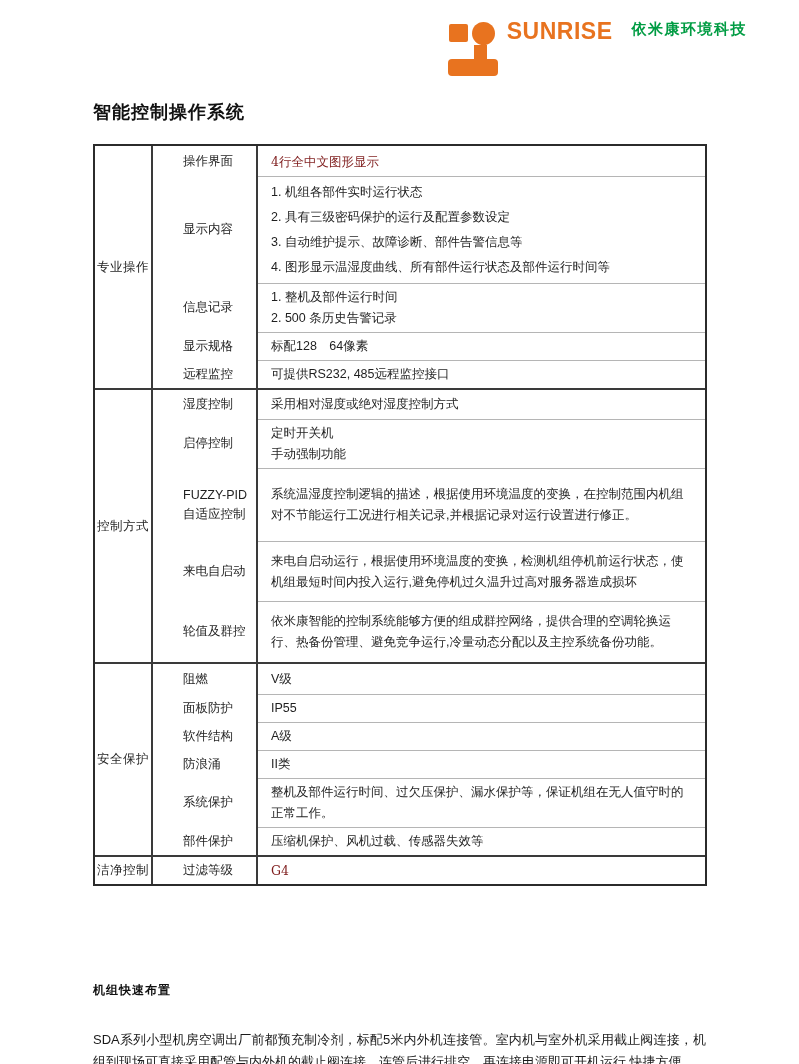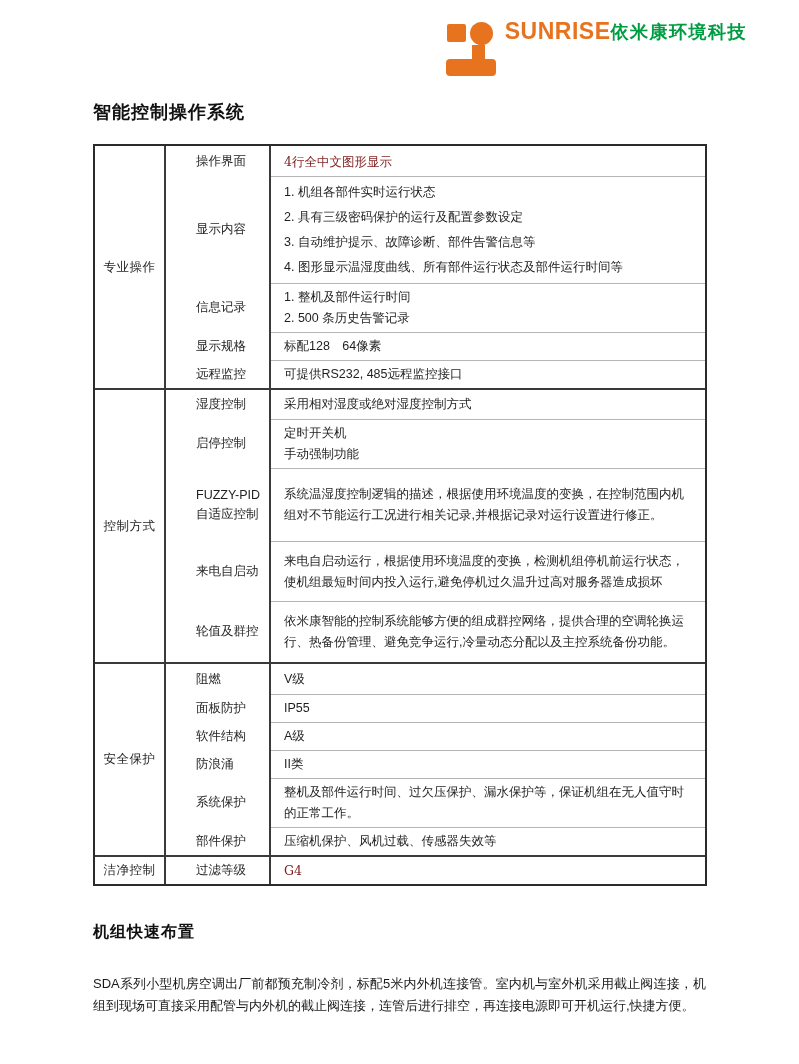--- a/index.html
+++ b/index.html
@@ -16,32 +16,32 @@
   
   .logo { position:absolute; top:14px; right:52px; display:flex; align-items:flex-start; }
   .logo-mark { position:relative; width:50px; height:62px; margin-right:9px; }
   .logo-mark .sq   { position:absolute; left:1px;  top:10px; width:19px; height:18px; border-radius:2px; }
   .logo-mark .ci   { position:absolute; left:24px; top:8px;  width:23px; height:23px; border-radius:50%; }
   .logo-mark .stub { position:absolute; left:26px; top:31px; width:13px; height:14px; }
   .logo-mark .base { position:absolute; left:0;    top:45px; width:50px; height:17px; border-radius:4px; }
   .logo-text { display:flex; flex-direction:row; margin-top:6px; }
   .brand { font-size:23px; font-weight:bold; letter-spacing:0.5px; line-height:22px; }
   .brand-rule { height:3px; margin:2px 0 3px 0; }
-  .company { font-size:18px; font-weight:bold; letter-spacing:1.5px; }
+  .company { font-size:15px; font-weight:bold; letter-spacing:1.5px;margin-left:19px; }
   
   .content { padding: 0 93px; }
   h1.doc-title { padding-top:100px; font-size:18px; font-weight:bold; letter-spacing:1px; color:#111; }
-  h2.doc-title2 { margin-top:36px; font-size:16px; font-weight:bold; letter-spacing:1px; color:#111; }
+  h2.doc-title2 { margin-top:96px; font-size:12px; font-weight:bold; letter-spacing:1px; color:#111; }
   p.body-par { margin-top:30px; font-size:13px; line-height:22px; text-align:justify; color:#1a1a1a; white-space:pre-line; }
   
   .spec-table { margin-top:20px; width:614px; border:2px solid #2b2b2b; }
   .t-section { display:flex; border-top:2px solid #3a3a3a; }
   .t-section:first-child { border-top:none; }
   .cat-cell {
-    width:71px; flex:none;
+    width:58px; flex:none;
     display:flex; align-items:center; justify-content:center;
     border-right:2px solid #3a3a3a;
     font-size:12.5px; letter-spacing:0.5px;
   }
   .t-rows { flex:1; display:flex; flex-direction:column; }
   .t-row { display:flex; }
   .label-cell {
     width:105px; flex:none;
     display:flex; align-items:center;
     padding-left:30px; padding-right:4px;

